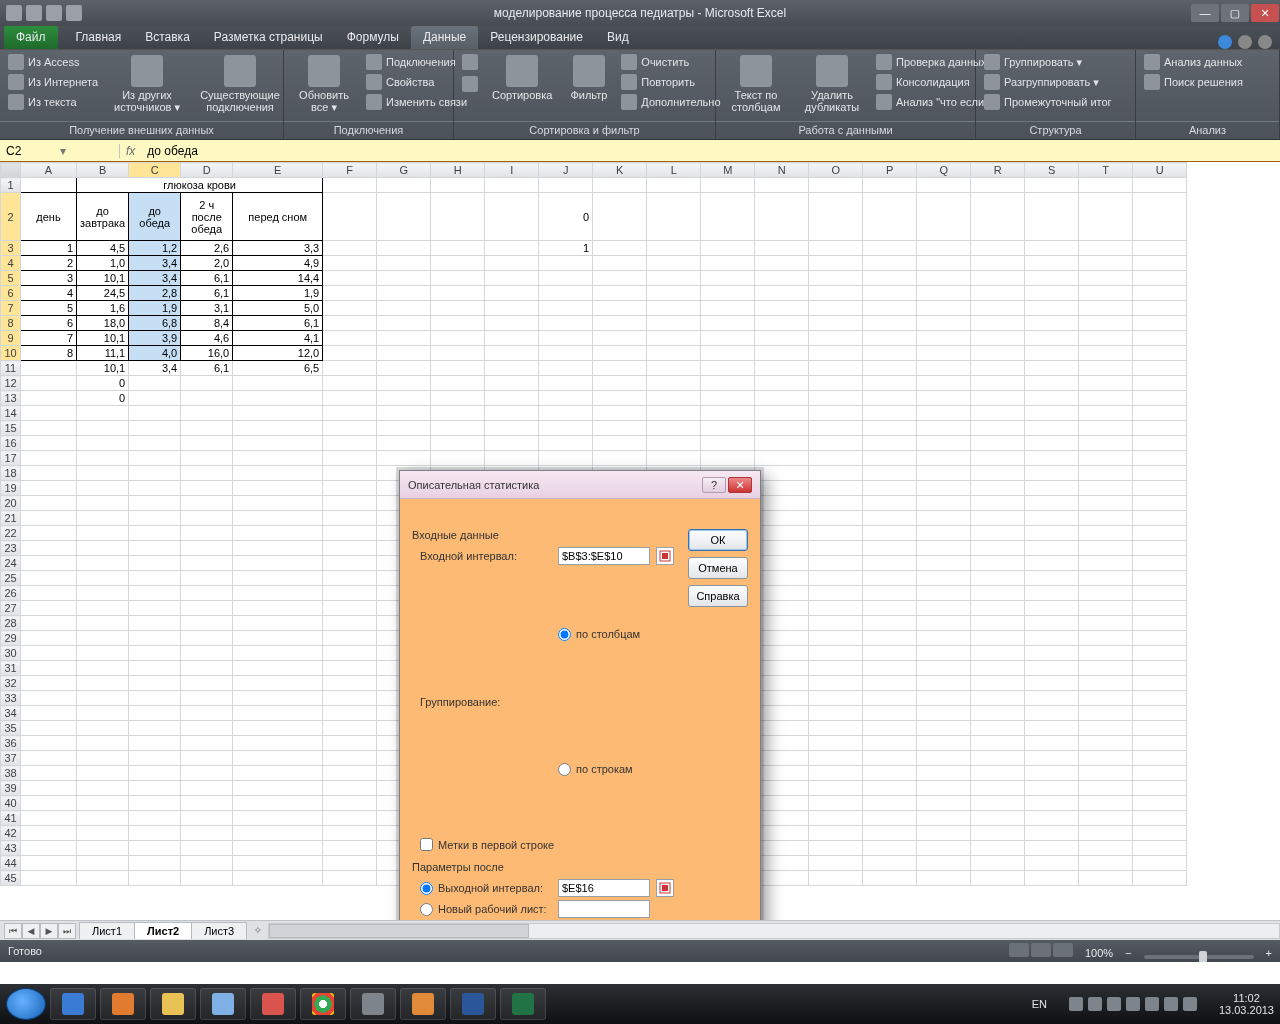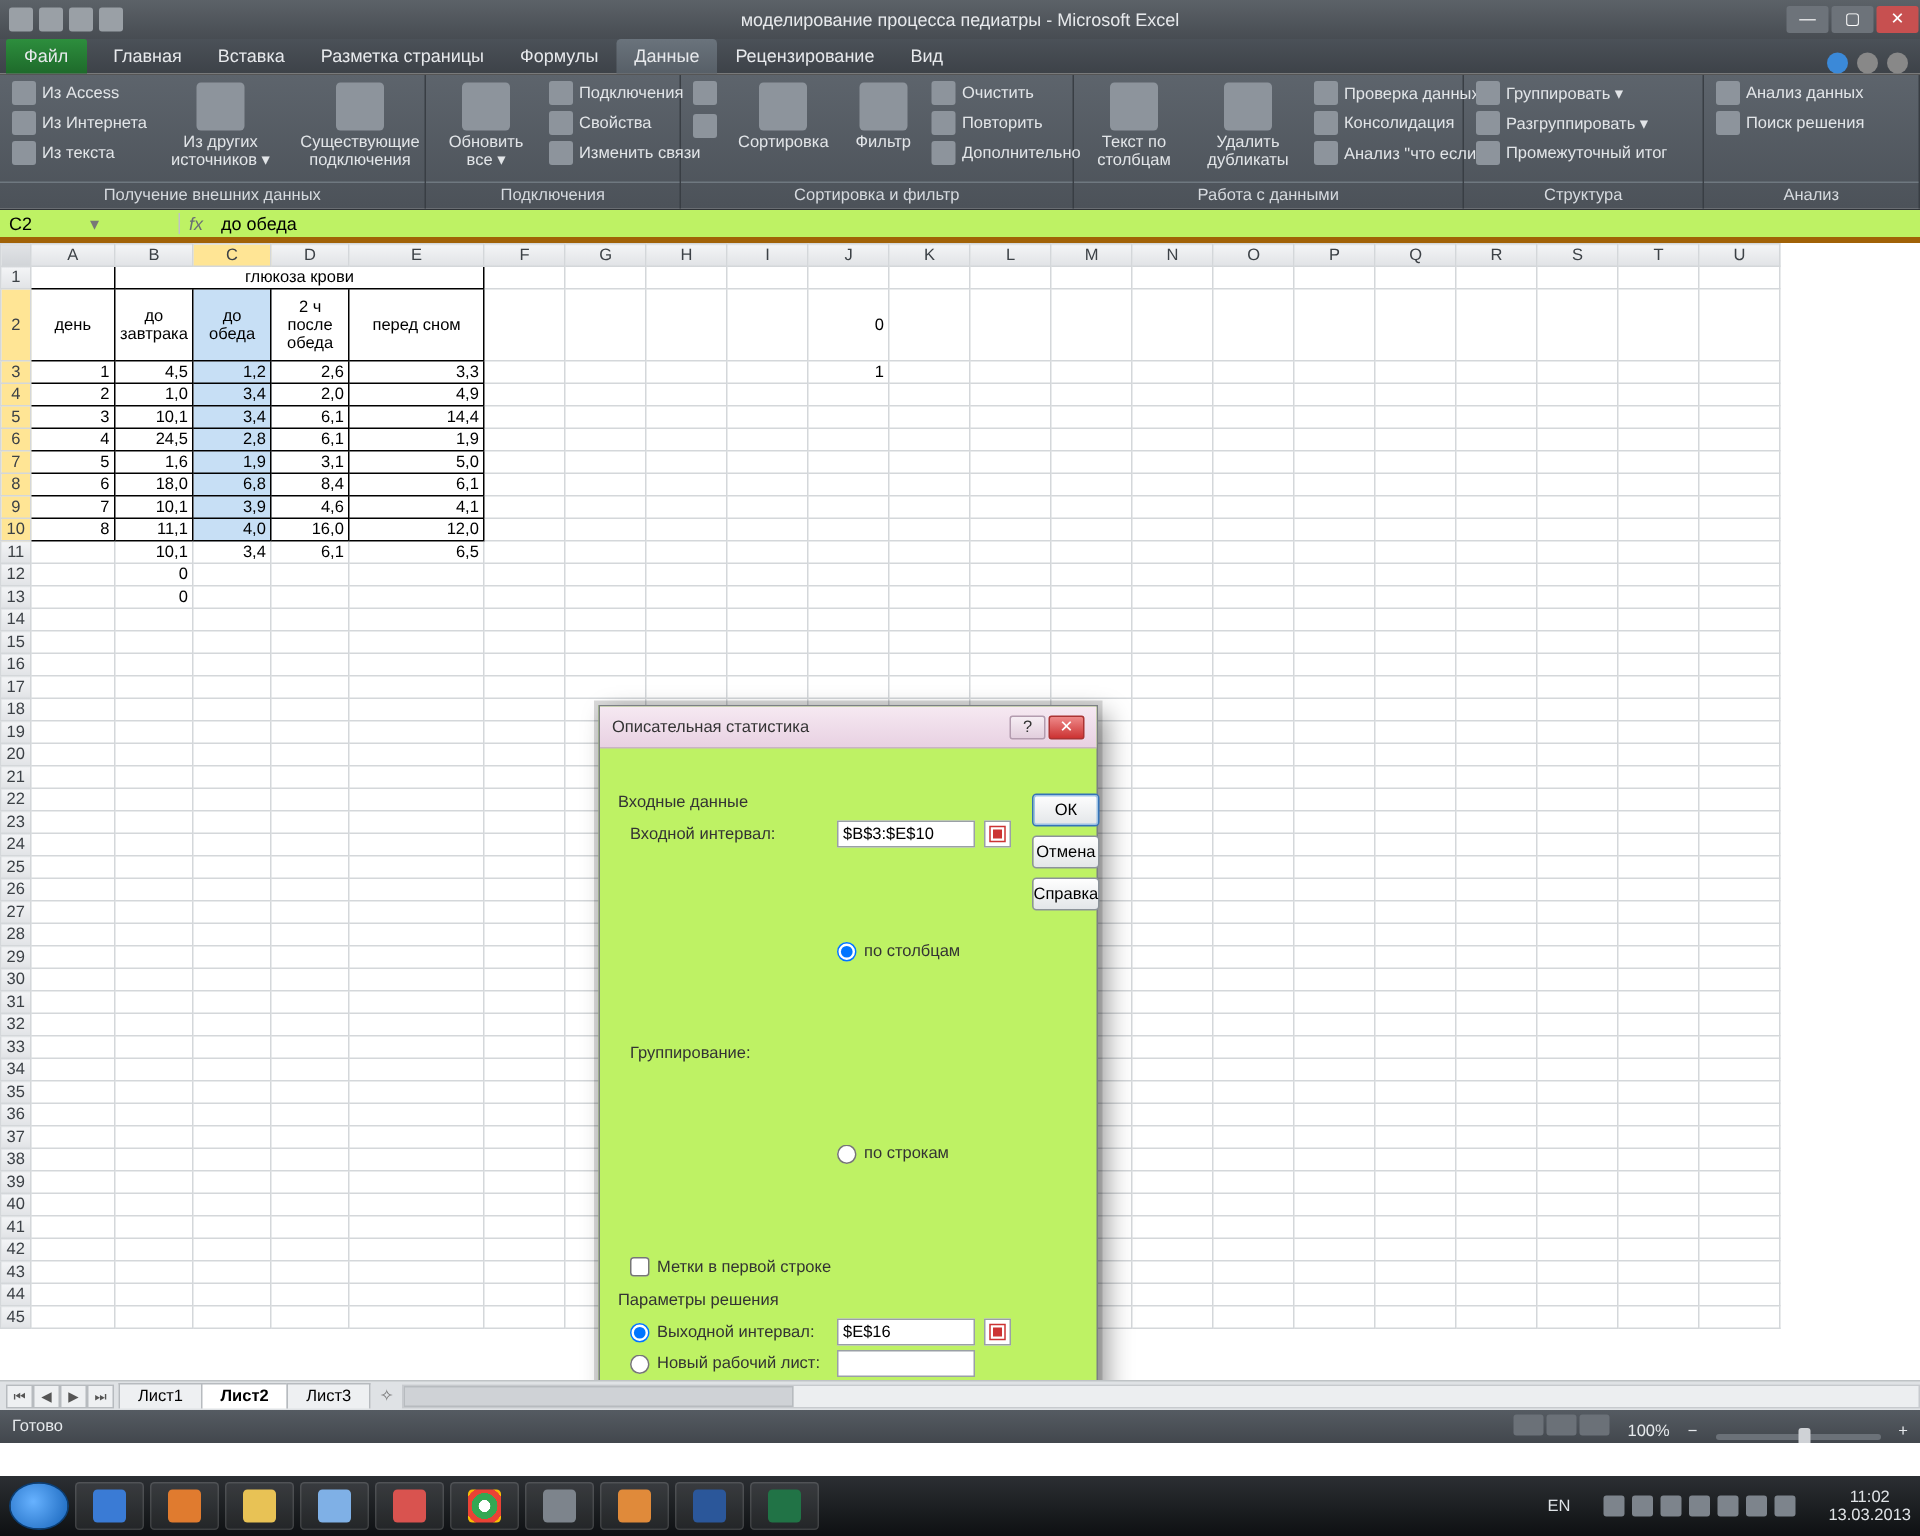--- a/index.html
+++ b/index.html
@@ -27,21 +27,21 @@
 .group { border-right:1px solid #393e44; display:flex; flex-direction:column; }
 .group .body { flex:1; display:flex; align-items:flex-start; padding:3px 6px 0; gap:6px; }
 .group .label { text-align:center; font-size:11px; padding:2px 0 3px; border-top:1px solid #6f7880; color:#d6dadf; }
 .ritem { display:flex; align-items:center; gap:4px; padding:1px 2px; white-space:nowrap; font-size:11px; }
 .ricon { width:16px; height:16px; background:#8d949c; border-radius:2px; display:inline-block; }
 .rbig { display:flex; flex-direction:column; align-items:center; padding:2px 6px; text-align:center; line-height:1.1; }
 .rbig .bigicon { width:32px; height:32px; background:#8d949c; border-radius:3px; margin-bottom:2px; }
 .vstack{display:flex;flex-direction:column;gap:2px;}
 
 
-.fbar { height:22px; border-bottom:4px solid #a16207; display:flex; align-items:center; font-size:12px; background:#bef264; }
+.fbar { height:22px; border-bottom:1px solid #a16207; display:flex; align-items:center; font-size:12px; background:#fef9c3; }
 .fbar .name { width:120px; border-right:1px solid #bfc3c6; padding:0 6px; display:flex; align-items:center; gap:4px; }
 .fbar .name input { border:none; background:transparent; width:50px; font-size:12px; }
 .fbar .fx { padding:0 6px; color:#6a6f74; font-style:italic; }
 .fbar .val { flex:1; padding:0 6px; }
 
 
 .sheet { position:relative; height:800px; overflow:hidden; user-select:none; }
 table.grid { border-collapse:collapse; table-layout:fixed; font-size:11px; }
 .grid th,.grid td { border:1px solid #d4d7da; height:15px; padding:0 3px; text-align:right; background:#fff; }
 .grid th { background:linear-gradient(#f3f4f6,#e1e3e6); color:#3c4146; font-weight:normal; text-align:center; }
@@ -64,21 +64,21 @@
 .wstabs .scroll .thumb{position:absolute;left:0;top:0;bottom:0;width:260px;background:#cfd2d6;border:1px solid #b7bbbf;}
 
 
 .status { position:absolute; left:0; right:0; bottom:0; height:22px; background:linear-gradient(#555b62,#42474d); color:#e6e9ec; font-size:11px; display:flex; align-items:center; padding:0 8px; }
 .status .right { margin-left:auto; display:flex; gap:12px; align-items:flex-end; }
 .status .views span{display:inline-block;width:20px;height:14px;background:#6b7178;border-radius:2px;margin-left:2px;}
 .status .zoom-slider{width:110px;height:4px;background:#6b7178;position:relative;border-radius:2px;}
 .status .zoom-slider:before{content:"";position:absolute;left:50%;top:-4px;width:8px;height:12px;background:#cfd2d6;border-radius:2px;}
 
 
-.dialog { position:absolute; left:399px; top:308px; width:333px; background:#bef264; border:1px solid #7b7f84; box-shadow:0 0 0 3px rgba(0,0,0,0.15),6px 6px 16px rgba(0,0,0,.4); font-size:11px; color:#333;}
+.dialog { position:absolute; left:399px; top:308px; width:362px; background:#fdba74; border:1px solid #7b7f84; box-shadow:0 0 0 3px rgba(0,0,0,0.15),6px 6px 16px rgba(0,0,0,.4); font-size:11px; color:#333;}
 .dialog .dtitle { height:28px; background:linear-gradient(#f6e9f2,#e8d1e2); display:flex; align-items:center; padding:0 8px; border-bottom:1px solid #c9b4c4;}
 .dialog .dtitle .btns{margin-left:auto;display:flex;gap:2px;}
 .dialog .dtitle .btns span{width:24px;height:16px;border:1px solid #b39caf;background:linear-gradient(#f6eef4,#e2cedd);border-radius:2px;text-align:center;line-height:14px;font-size:11px;}
 .dialog .dtitle .btns .x{background:linear-gradient(#e88,#c33);color:#fff;border-color:#a33;}
 .dialog .dbody{display:flex;padding:10px 12px 14px;gap:14px;margin-top:20px;}
 .dialog .col1{flex:1;}
 .dialog .col2{width:76px;display:flex;flex-direction:column;gap:6px;}
 .dialog button{height:22px;font-size:11px;border:1px solid #8c939a;background:linear-gradient(#fefefe,#e3e6e9);border-radius:3px;}
 .dialog button.primary{border-color:#3573b7;box-shadow:0 0 0 1px #9cc2e6 inset;}
 .dialog .section{margin-bottom:10px;}
@@ -1468,21 +1468,21 @@
                 </label>
           </div>
         </div>
         <label class="checkwrap">
               <input type="checkbox" style="">
               <span>Метки в первой строке</span>
             </label>
       </div>
 
       <div class="section">
-        <div class="stitle">Параметры решения</div>
+        <div class="stitle">Параметры после</div>
         <div class="row">
               <label class="radio">
                 <input type="radio" checked="" style="">
                 <span>Выходной интервал:</span>
               </label>
           <input type="text" class="range" value="$E$16" style="">
           <span class="pickbtn">
                 <svg viewBox="0 0 12 12">
                   <rect x="1" y="1" width="10" height="10" fill="none" stroke="#c33"></rect>
                   <rect x="3" y="3" width="6" height="6" fill="#c33"></rect>

